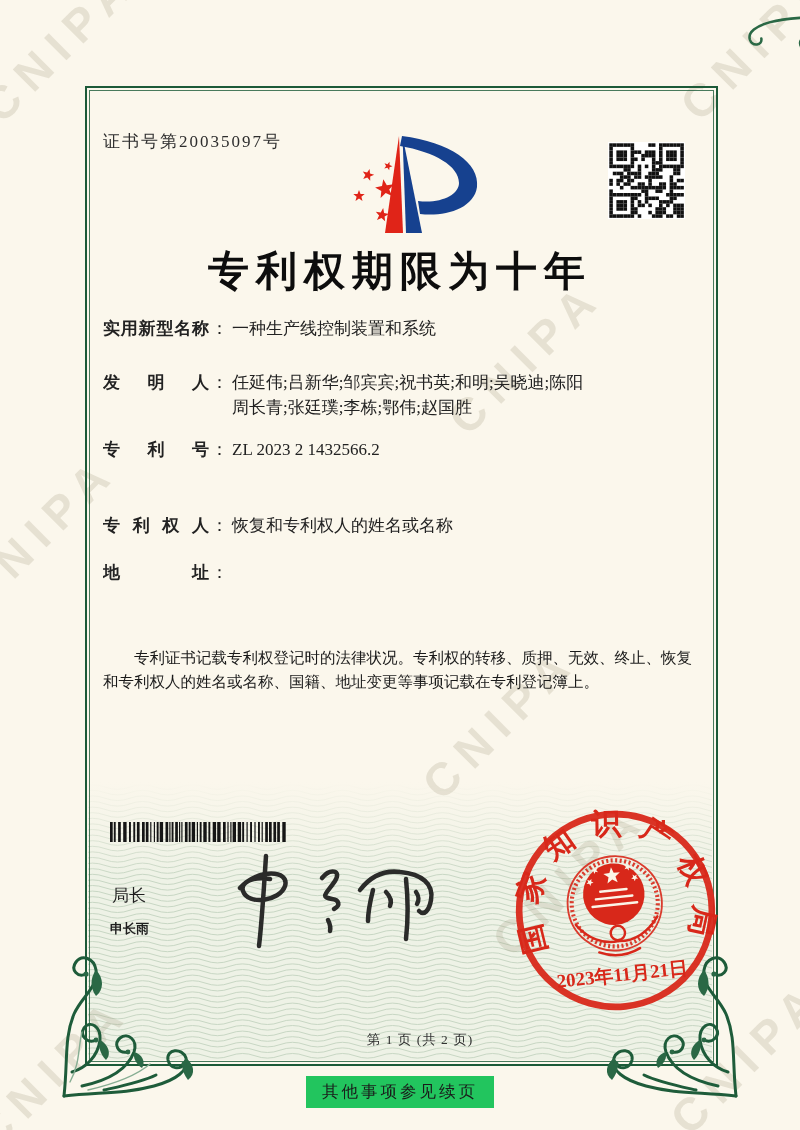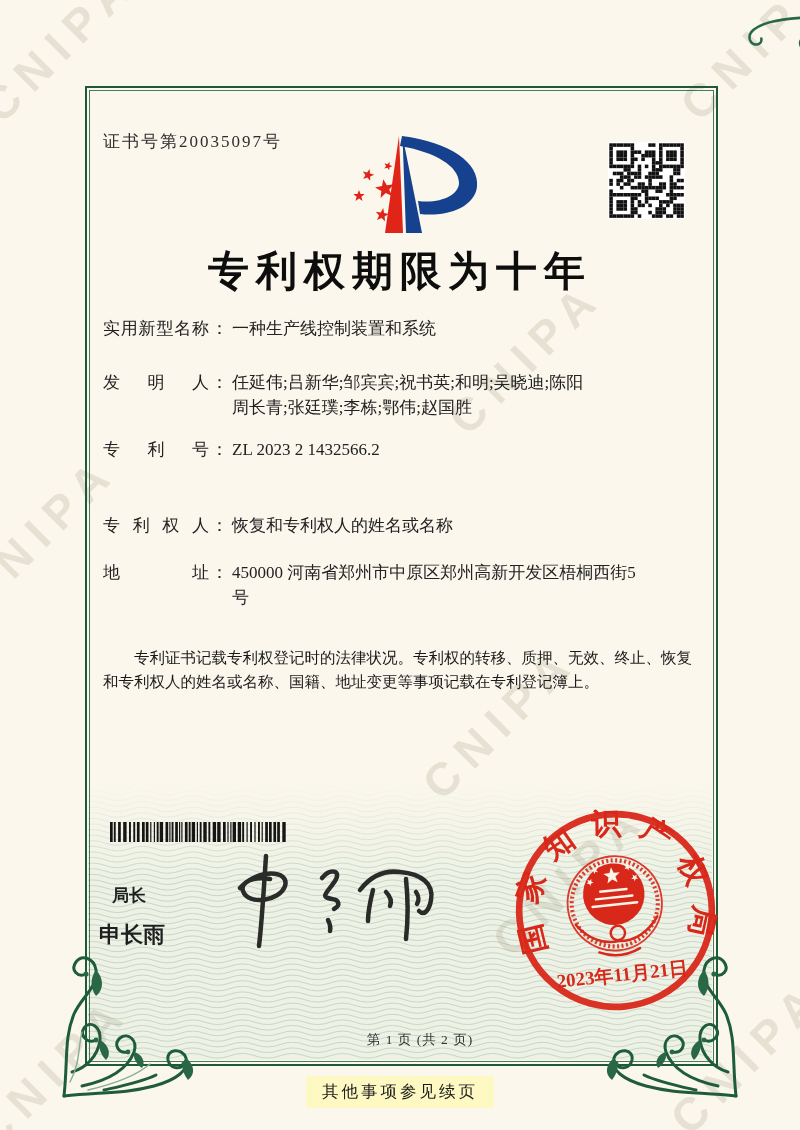--- a/index.html
+++ b/index.html
@@ -31,35 +31,35 @@
   .frame-inner{position:absolute;left:2px;top:2px;right:2px;bottom:2px;border:1px solid var(--border-green);opacity:.8;}
   
   .content{position:absolute;inset:0;z-index:4;border-radius:16px;}
   .cert-no{position:absolute;left:103px;top:130px;font-size:17px;letter-spacing:2px;color:#2d2d2d;}
   .logo{position:absolute;left:338px;top:133px;width:165px;height:105px;}
   .qr{position:absolute;left:608px;top:142px;width:77px;height:77px;}
   .title{position:absolute;left:0;top:244px;width:100%;text-align:center;
          font-size:41px;font-weight:700;letter-spacing:7px;color:#0d0d0d;}
   .row{position:absolute;left:103px;width:605px;font-size:17px;line-height:25px;color:#222;}
   .flabel{display:inline-block;width:106px;height:25px;overflow:hidden;vertical-align:top;
-          text-align:justify;text-align-last:justify;}
+          text-align:justify;text-align-last:justify;font-weight:bold;}
   .flabel::after{content:"";display:inline-block;width:100%;height:0;}
   .fcolon{display:inline-block;vertical-align:top;margin:0 4px 0 2px;}
   .fvalue{display:inline-block;vertical-align:top;max-width:470px;}
   .pair2{position:absolute;left:297px;top:0;}
   .pair2 .flabel{width:96px;}
   .paras{position:absolute;left:103px;top:646px;width:600px;font-size:15.5px;line-height:23.5px;color:#1a1a1a;}
   .paras p{margin:0 0 4px 0;text-indent:2em;}
   .barcode{position:absolute;left:110px;top:822px;width:176px;height:20px;}
-  .sig-title{position:absolute;left:112px;top:884px;font-size:17px;font-weight:700;}
-  .sig-name{position:absolute;left:99px;top:920px;font-size:22px;font-weight:600;}
+  .sig-title{position:absolute;left:112px;top:884px;font-size:17px;font-weight:400;}
+  .sig-name{position:absolute;left:110px;top:920px;font-size:13px;font-weight:600;}
   .sig-hand{position:absolute;left:210px;top:846px;width:240px;height:108px;}
   .page-num{position:absolute;left:0;top:1031px;width:100%;text-align:center;font-size:13.5px;letter-spacing:1px;color:#333;padding-left:20px;}
   .note{position:absolute;left:50%;top:1076px;transform:translateX(-50%);
-        background:#fef9c3;padding:5px 16px;font-size:16.5px;letter-spacing:3px;color:#1a1a1a;white-space:nowrap;}
+        background:#22c55e;padding:5px 16px;font-size:16.5px;letter-spacing:3px;color:#1a1a1a;white-space:nowrap;}
   
   .seal{position:absolute;left:513px;top:808px;width:205px;height:205px;z-index:6;transform:rotate(-6deg);}
   .seal svg{width:100%;height:100%;}
   .seal-red-stroke{stroke:var(--seal-red);}
   .seal-red-fill{fill:var(--seal-red);}
   .seal text{font-family:"Liberation Serif",serif;font-weight:700;}
   
   .orn{position:absolute;z-index:7;pointer-events:none;}
   .orn-bl{left:58px;top:952px;width:150px;height:150px;}
   .orn-br{left:592px;top:952px;width:150px;height:150px;transform:scaleX(-1);}
@@ -410,21 +410,21 @@
     <div class="row" style="top:370px">
       <span class="flabel">发明人</span><span class="fcolon">：</span><span class="fvalue"><div>任延伟;吕新华;邹宾宾;祝书英;和明;吴晓迪;陈阳</div><div>周长青;张廷璞;李栋;鄂伟;赵国胜</div></span>
     </div>
     <div class="row" style="top:437px">
       <span class="flabel">专利号</span><span class="fcolon">：</span><span class="fvalue">ZL 2023 2 1432566.2</span>
     </div>
     <div class="row" style="top:513px">
       <span class="flabel">专利权人</span><span class="fcolon">：</span><span class="fvalue">恢复和专利权人的姓名或名称</span>
     </div>
     <div class="row" style="top:560px">
-      <span class="flabel">地址</span><span class="fcolon">：</span><span class="fvalue"><div>450000 河南省郑州市中原区郑州高新开发区梧桐西街5</div><div>号</div></span>
+      <span class="flabel">地址</span><span class="fcolon">：</span>
     </div>
 
     <div class="paras">
       <p>专利证书记载专利权登记时的法律状况。专利权的转移、质押、无效、终止、恢复和专利权人的姓名或名称、国籍、地址变更等事项记载在专利登记簿上。</p>
     </div>
 
     <svg class="barcode" id="barcode" viewBox="0 0 176 20">
         <rect x="0" y="0" width="176" height="20" fill="none"></rect>
         <rect x="0.0" y="0" width="2.7" height="20" fill="#151515"></rect>
         <rect x="3.8" y="0" width="1.9" height="20" fill="#151515"></rect>

